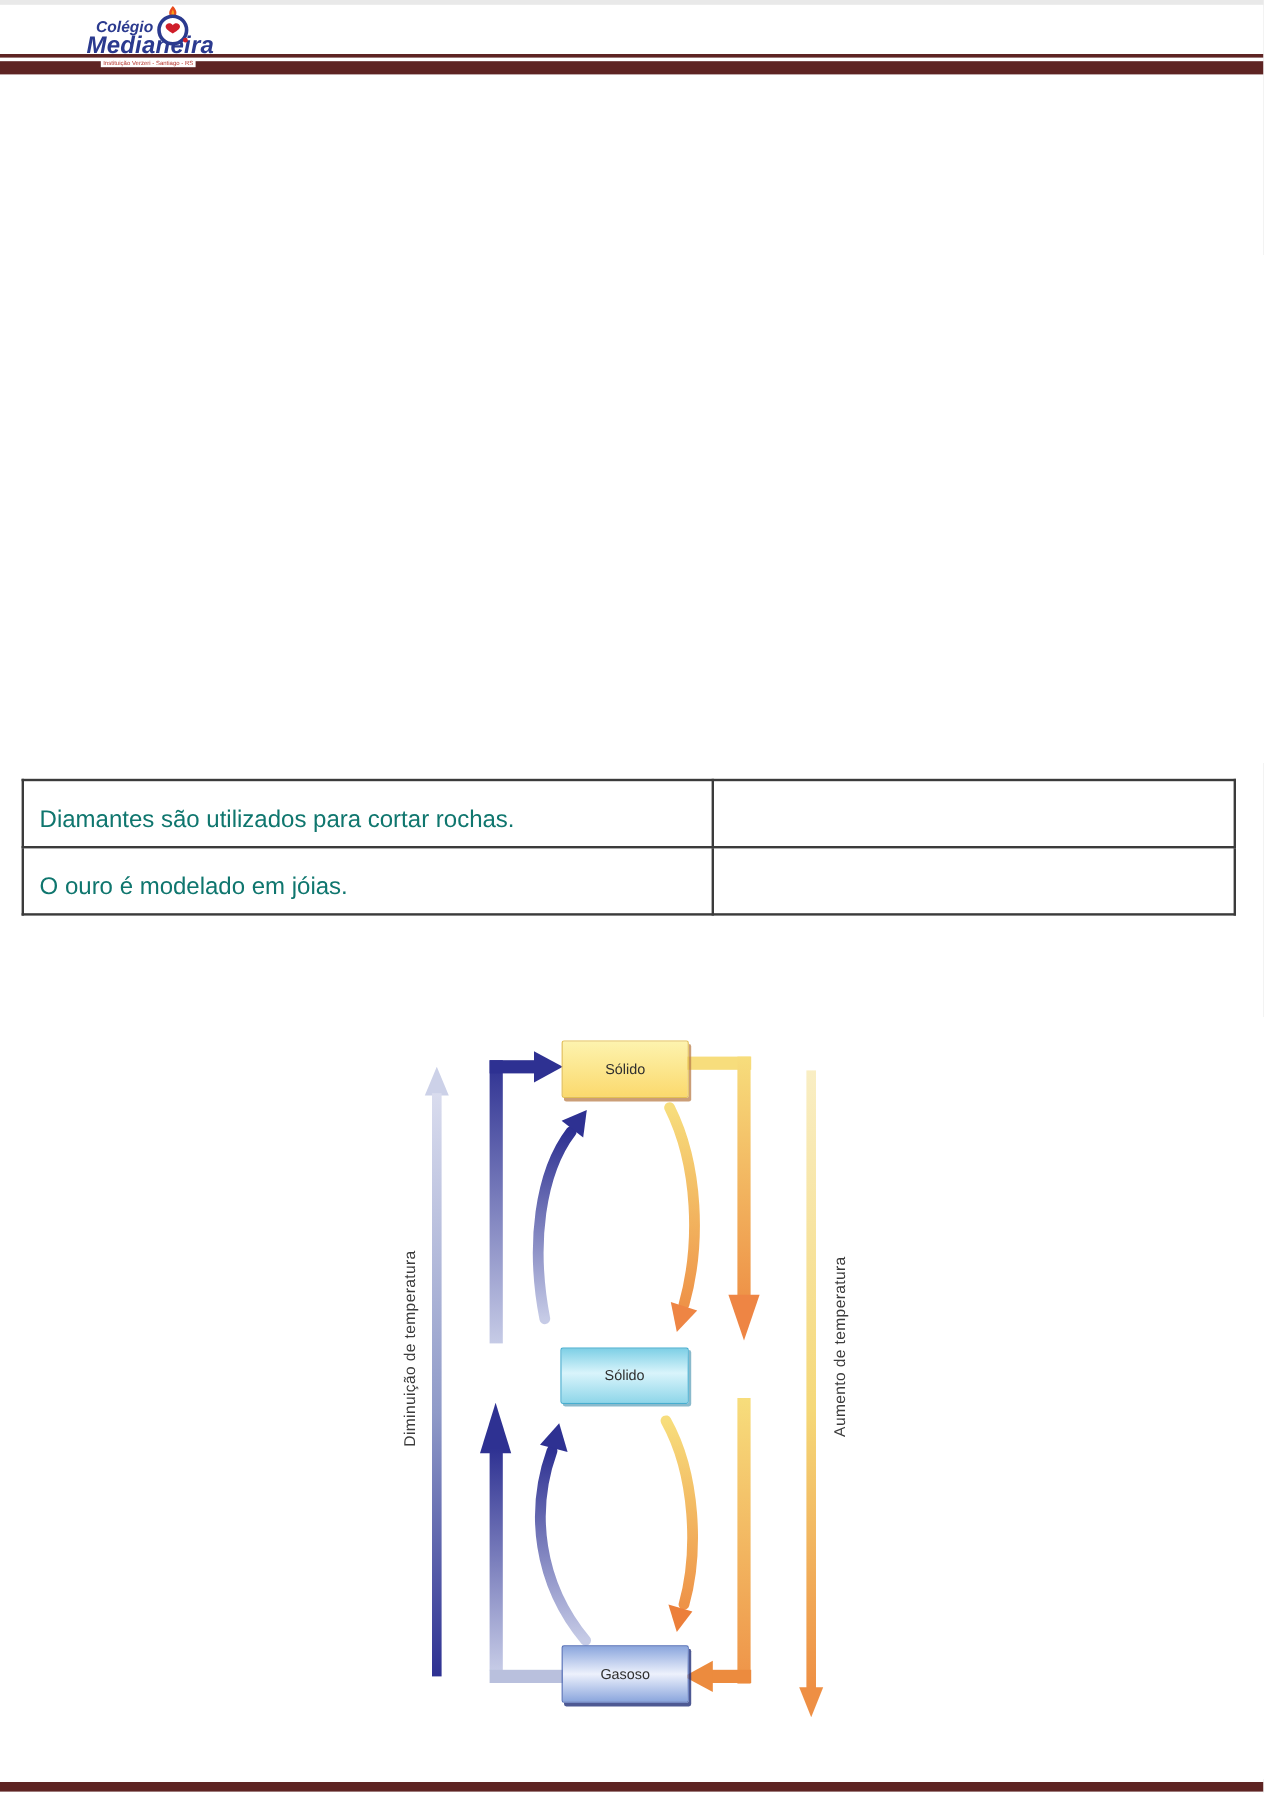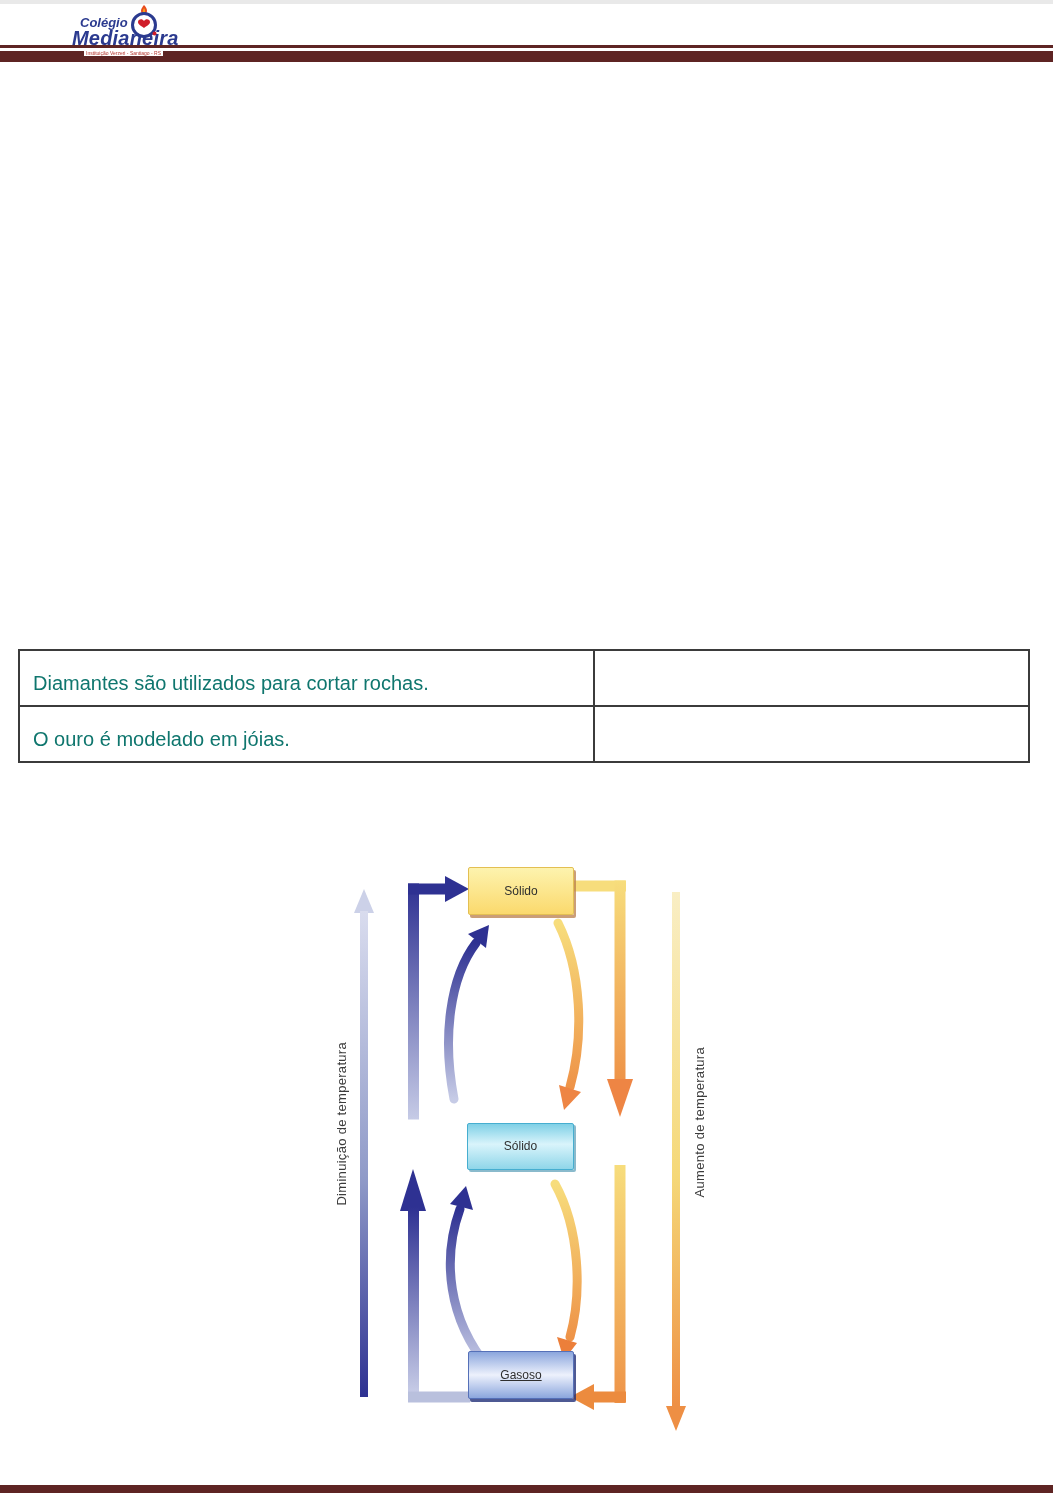--- a/index.html
+++ b/index.html
@@ -38,23 +38,23 @@
   .statebox {
     position:absolute; text-align:center; font-size:12px; color:#2f2f2f;
     border-radius:2px;
   }
   .box-solid  { left:138px; top:8px;   width:104px; height:46px; line-height:46px;
     background:linear-gradient(180deg,#fdf3ae 0%,#fbd96d 100%);
     border:1px solid #e3bf52; box-shadow:2px 3px 0 rgba(186,125,74,.75); }
   .box-liquid { left:137px; top:264px; width:105px; height:45px; line-height:45px;
     background:linear-gradient(180deg,#7fd0e6 0%,#d9f4fb 45%,#8fd6e9 100%);
     border:1px solid #46aed0; box-shadow:2px 2px 0 rgba(60,140,170,.6); }
-  .box-gas    { left:138px; top:492px; width:104px; height:46px; line-height:46px;
+  .box-gas    { left:138px; top:512px; width:104px; height:46px; line-height:46px;
     background:linear-gradient(180deg,#8ba6dd 0%,#edf1fc 50%,#8ba6dd 100%);
-    border:1px solid #5570b8; box-shadow:2px 3px 0 rgba(34,48,120,.8);text-decoration:underline; }
+    border:1px solid #5570b8; box-shadow:2px 3px 0 rgba(34,48,120,.8); }
 
   .vlabel {
     position:absolute; writing-mode:vertical-rl; transform:rotate(180deg);
     font-size:13px; color:#3c3c3c; white-space:nowrap; letter-spacing:.3px;
   }
   .vlabel-left  { left:4px;   top:183px; }
   .vlabel-right { left:362px; top:188px; }
 
   
   .footer-bar-a { position:absolute; top:1481px; left:0; width:100%; height:8px; background:#5e2423; }

